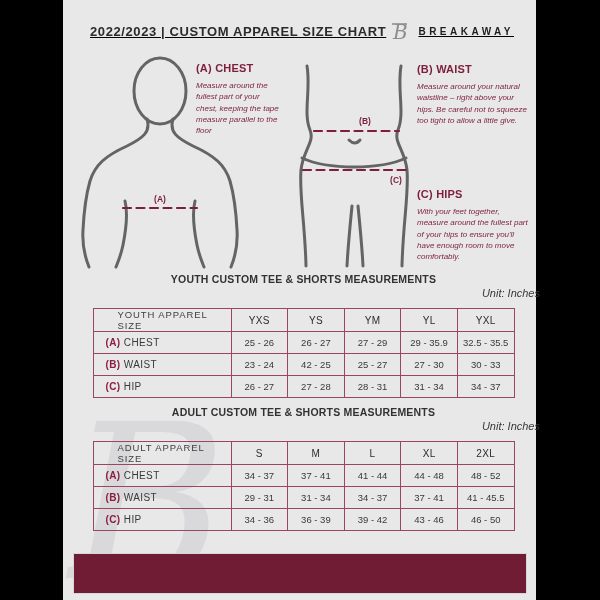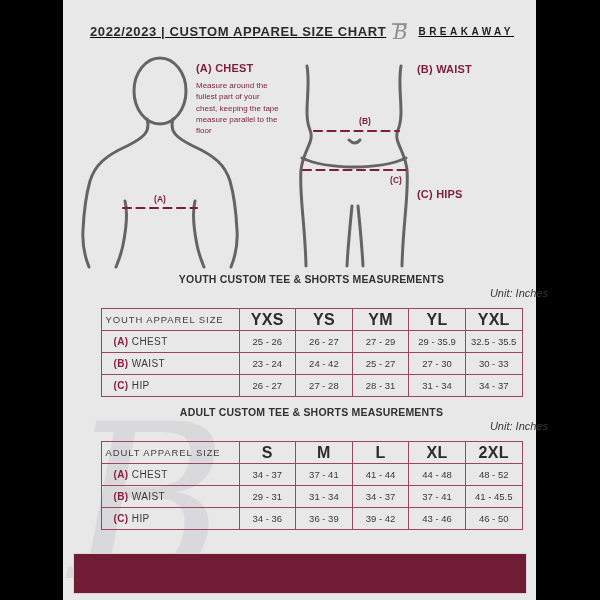--- a/index.html
+++ b/index.html
@@ -9,42 +9,42 @@
 
   
   .header { position:absolute; left:27px; right:22px; top:19px; display:flex; justify-content:space-between; align-items:center; z-index:3;text-decoration:underline; }
   .title { font-size:13px; font-weight:bold; letter-spacing:0.6px; color:#2b2b2d; white-space:nowrap; }
   .brand { display:flex; align-items:center; gap:6px; }
   .brand-name { font-size:10px; font-weight:bold; letter-spacing:3.5px; color:#1e1e20; }
 
   
   .instr { position:absolute; z-index:2; }
   .instr h3 { font-size:11px; font-weight:bold; color:#7d1e3b; margin-bottom:6px; letter-spacing:0.2px; }
-  .instr p { font-size:8px; color:#7f2440; line-height:1.42; }
+  .instr p { font-size:8px; font-style:italic; color:#7f2440; line-height:1.42; }
   .instr-a { left:133px; top:62px;  width:86px; }
   .instr-b { left:354px; top:63px;  width:110px; }
   .instr-c { left:354px; top:166px; width:114px;margin-top:22px; }
 
   .fig { position:absolute; z-index:1; }
   .fig-torso { left:10px;  top:55px; }
   .fig-lower { left:230px; top:58px; }
   .fig path, .fig ellipse { fill:none; stroke:#646464; stroke-width:3; stroke-linecap:round; }
   .fig .dash { stroke:#7d1f3a; stroke-width:2.2; stroke-dasharray:8 5.5; }
   .fig text { font-family:"Liberation Sans", sans-serif; font-size:8.5px; font-weight:bold; fill:#7d1f3a; }
 
   
-  .table-block { position:absolute; left:12px; width:100%; text-align:center; z-index:2; }
+  .table-block { position:absolute; left:4px; width:100%; text-align:center; z-index:2; }
   .table-block.youth { top:273px; }
   .table-block.adult { top:406px; }
   .table-block h2 { font-size:10.5px; font-weight:bold; color:#323234; letter-spacing:0.2px; margin-bottom:2px; }
   .unit { font-size:11px; font-style:italic; color:#39393b; margin-bottom:9px;text-align:right; }
   table { width:422px; margin:0 auto; border-collapse:collapse; table-layout:fixed; }
   th, td { border:1px solid #9b4560; height:22px; font-size:9.5px; color:#39393b; text-align:center; vertical-align:middle; }
-  th { font-weight:bold; font-size:16px; color:#2c2c2e; letter-spacing:0.3px; }
-  th.lbl { text-align:left; padding-left:4px; font-weight:normal; font-size:9.5px; letter-spacing:0.9px; color:#3e3e40; }
+  th { font-weight:normal; font-size:10px; color:#2c2c2e; letter-spacing:0.3px; }
+  th.lbl { text-align:left; padding-left:24px; font-weight:normal; font-size:9.5px; letter-spacing:0.9px; color:#3e3e40; }
   td.lbl { text-align:left; padding-left:12px; font-size:10px; letter-spacing:0.4px; color:#39393b; }
   .pfx { color:#8c1e3e; font-weight:bold; }
 
   
   .footer-band { position:absolute; left:10px; top:553px; width:454px; height:41px; background:#701c34; border:1px solid #d9d5d8; z-index:4; }
 
   
   .watermark { position:absolute; left:6px; top:396px; z-index:0; font-family:"DejaVu Serif", serif; font-style:italic; font-size:215px; line-height:1; color:rgba(90,90,100,0.10); pointer-events:none; }
 </style>
 </head>
@@ -88,23 +88,25 @@
       <path class="dash" d="M 10 112 H 114"></path>
       <text x="103" y="125" text-anchor="middle">(C)</text>
     </svg>
 
     <div class="instr instr-a">
       <h3>(A) CHEST</h3>
       <p>Measure around the fullest part of your chest, keeping the tape measure parallel to the floor</p>
     </div>
     <div class="instr instr-b">
       <h3>(B) WAIST</h3>
+      <p>Measure around your natural waistline – right above your hips. Be careful not to squeeze too tight to allow a little give.</p>
     </div>
     <div class="instr instr-c">
       <h3>(C) HIPS</h3>
+      <p>With your feet together, measure around the fullest part of your hips to ensure you'll have enough room to move comfortably.</p>
     </div>
 
     <div class="table-block youth">
       <h2>YOUTH CUSTOM TEE &amp; SHORTS MEASUREMENTS</h2>
       <div class="unit">Unit: Inches</div>
       <table>
         <colgroup>
             <col style="width:138px">
             <col>
             <col>
@@ -125,21 +127,21 @@
           <td class="lbl"><span class="pfx">(A)</span> <span>CHEST</span></td>
           <td>25 - 26</td>
           <td>26 - 27</td>
           <td>27 - 29</td>
           <td>29 - 35.9</td>
           <td>32.5 - 35.5</td>
         </tr>
         <tr>
           <td class="lbl"><span class="pfx">(B)</span> <span>WAIST</span></td>
           <td>23 - 24</td>
-          <td>24 - 42</td>
+          <td>42 - 25</td>
           <td>25 - 27</td>
           <td>27 - 30</td>
           <td>30 - 33</td>
         </tr>
         <tr>
           <td class="lbl"><span class="pfx">(C)</span> <span>HIP</span></td>
           <td>26 - 27</td>
           <td>27 - 28</td>
           <td>28 - 31</td>
           <td>31 - 34</td>

